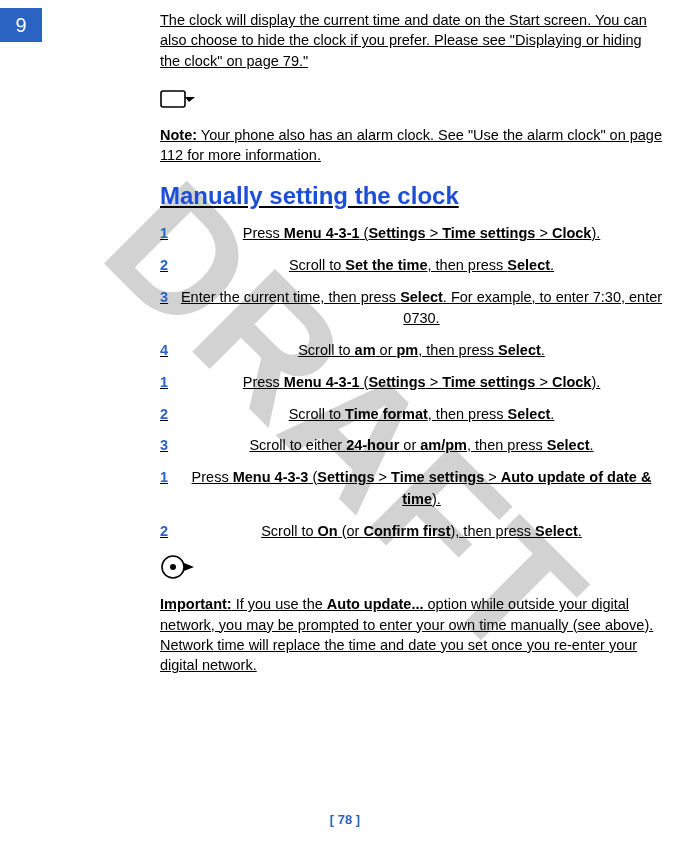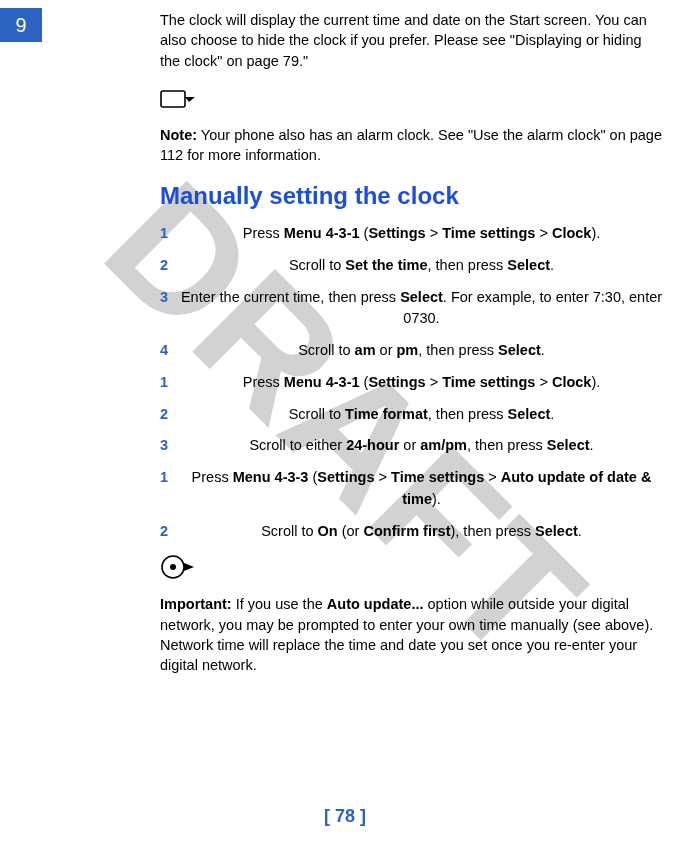--- a/index.html
+++ b/index.html
@@ -40,20 +40,21 @@
       display: flex;
       align-items: center;
       justify-content: center;
       z-index: 2;
     }
     .content {
       position: relative;
       z-index: 1;
       padding: 10px 25px 0 160px;
       line-height: 1.4;
+      text-decoration: underline;
     }
     .para { margin-bottom: 12px; }
     .heading {
       color: #1d4ed8;
       font-size: 24px;
       font-weight: 700;
       margin: 12px 0 10px;
     }
     .step {
       display: flex;
@@ -80,21 +81,21 @@
       margin-top: 2px;
     }
     .callout-body { flex: 1; }
     .page-num {
       position: absolute;
       bottom: 14px;
       left: 0;
       width: 100%;
       text-align: center;
       color: #2b63c2;
-      font-size: 18px;
+      font-size: 13px;
       font-weight: 600;
     }
     .light { font-weight: 400; }
     svg { display: block; }
   </style>
 </head>
 <body>
 
 <div class="watermark">DRAFT</div>
 

